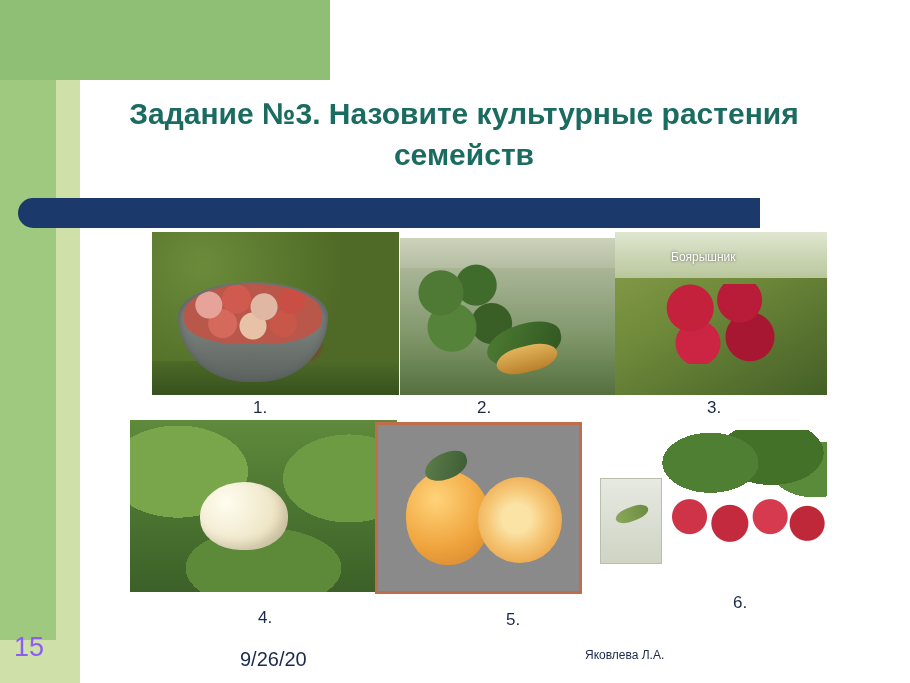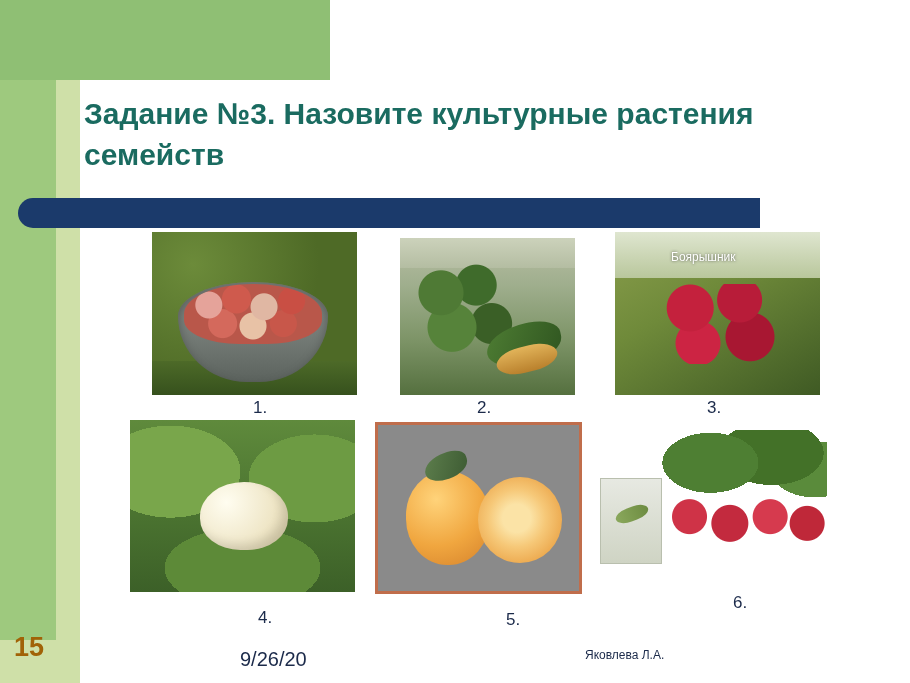--- a/index.html
+++ b/index.html
@@ -14,20 +14,21 @@
     overflow: hidden;
     position: relative;
   }
   .slide {
     position: absolute;
     left: 0; top: 0;
     width: 827px;
     height: 683px;
     background: #ffffff;
     overflow: hidden;
+    text-align: center;
   }
   
   .band-green-light {
     position: absolute;
     left: 0; top: 0;
     width: 80px;
     height: 683px;
     background: #cfe0a8;
   }
   .band-green-dark {
@@ -87,20 +88,21 @@
     font-weight: bold;
     line-height: 1.35;
     letter-spacing: 0px;
   }
   
   .pic {
     position: absolute;
     background-repeat: no-repeat;
     background-size: cover;
     overflow: hidden;
+    padding-left: 42px;
   }
   .caption {
     position: absolute;
     color: #1b2a4a;
     font-size: 17px;
     font-weight: normal;
   }
   
   .p1 {
     left: 152px; top: 232px; width: 205px; height: 163px;
@@ -259,23 +261,23 @@
     position: absolute; left: 14px; top: 28px; width: 34px; height: 14px;
     border-radius: 50%/60%;
     background: linear-gradient(90deg,#8aa85c,#6d8c41);
     transform: rotate(-20deg);
   }
   
   .page-number {
     position: absolute;
     left: 14px;
     top: 632px;
-    color: #a16207;
+    color: #8b5cf6;
     font-size: 27px;
-    font-weight: bold;
+    font-weight: normal;
   }
   .footer-date {
     position: absolute;
     left: 240px;
     top: 648px;
     color: #1b2a4a;
     font-size: 20px;
   }
   .footer-author {
     position: absolute;

